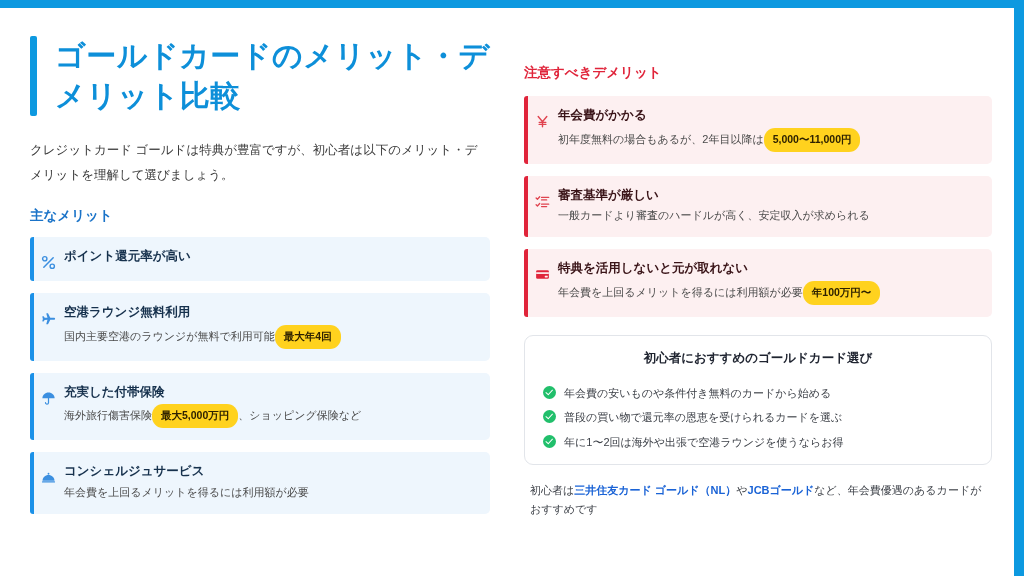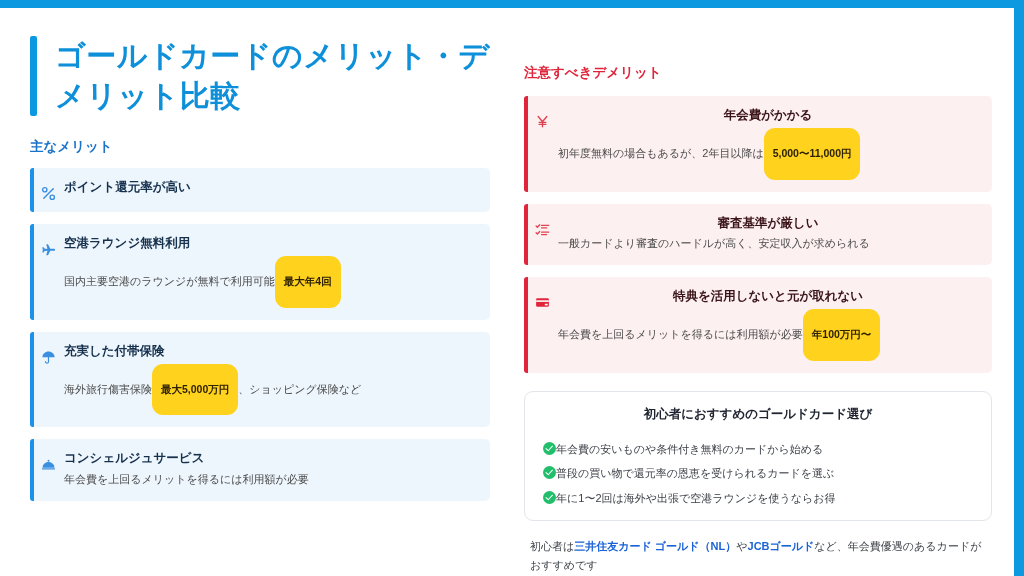--- a/index.html
+++ b/index.html
@@ -57,42 +57,42 @@
   .card.demerit::before{ background:#e0243a; }
 
   .card-icon {
     position:absolute; left:11px; top:18px; width:15px; height:15px;
     display:flex; align-items:center; justify-content:center;
   }
   .card-title {
     font-size:12.5px; font-weight:bold; color:#16314d; margin-bottom:4px;
     line-height:1.35;
   }
-  .card.demerit .card-title { color:#3a1418;text-align:center; }
+  .card.demerit .card-title { color:#3a1418; }
   .card-desc {
     font-size:11px; color:#4a4a4a; line-height:1.6;
     display:flex; align-items:center; flex-wrap:wrap; 
   }
   .badge {
     display:inline-block; background:#ffd21e; color:#2e2200;
     font-size:10.5px; font-weight:bold; border-radius:11px;
-    padding:19px 9px; line-height:1.3; white-space:nowrap;
+    padding:5px 9px; line-height:1.3; white-space:nowrap;
   }
 
   
   .rec-box {
     border:1px solid #e2e5ea; border-radius:9px; background:#ffffff;
     padding:14px 18px 14px 18px; margin-top:18px;
   }
   .rec-title {
     font-size:12.5px; font-weight:bold; color:#1f2430; text-align:center;
     margin-bottom:18px;
   }
   .rec-item {
-    display:flex; align-items:flex-start; margin-bottom:8px;
+    display:flex; align-items:flex-start; gap:8px; margin-bottom:8px;
     font-size:11px; color:#3d4148; line-height:1.5;
   }
   .rec-item:last-child { margin-bottom:0; }
   .check {
     flex:0 0 13px; width:13px; height:13px; border-radius:50%;
     background:#21bf6b; position:relative; margin-top:1px;
   }
   .check::after {
     content:""; position:absolute; left:4px; top:2.2px;
     width:3.4px; height:6.4px; border:solid #fff;
@@ -113,20 +113,21 @@
 
 <div class="page">
 
   <div class="col-left">
 
     <div class="title-wrap">
       <div class="title-accent"></div>
       <div class="title">ゴールドカードのメリット・デメリット比較</div>
     </div>
 
+    <div class="lead">クレジットカード ゴールドは特典が豊富ですが、初心者は以下のメリット・デメリットを理解して選びましょう。</div>
 
     <div class="sec-head">主なメリット</div>
 
     <div class="card merit">
       <span class="card-icon">
         <svg width="15" height="15" viewBox="0 0 16 16">
           <circle cx="4" cy="4" r="2.3" fill="none" stroke="#3b8fe0" stroke-width="1.5"></circle>
           <circle cx="12" cy="12" r="2.3" fill="none" stroke="#3b8fe0" stroke-width="1.5"></circle>
           <line x1="13" y1="3" x2="3" y2="13" stroke="#3b8fe0" stroke-width="1.6" stroke-linecap="round"></line>
         </svg>

